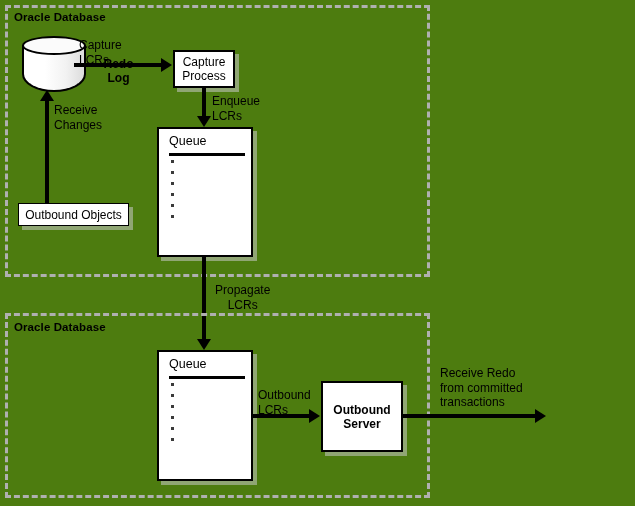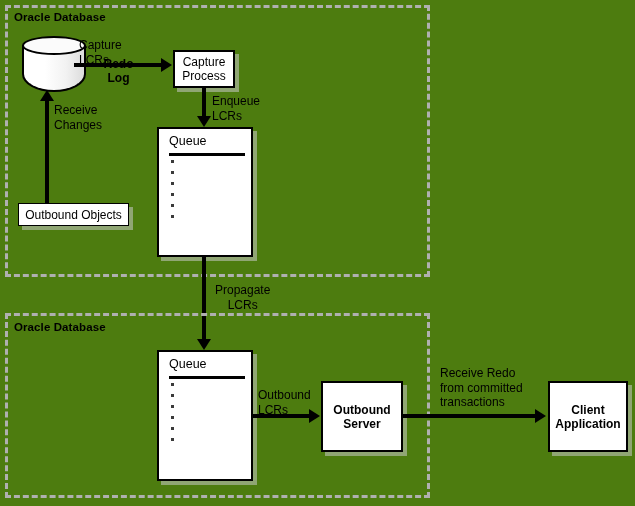--- a/index.html
+++ b/index.html
@@ -235,18 +235,14 @@
     <span class="box-label">Outbound
 Server</span>
   </div>
 
   <div class="arrow-line-h" style="left:403px; top:414px; width:133px;"></div>
   <div class="arrow-head-r" style="left:535px; top:409px;"></div>
   <div class="annot" style="left:440px; top:366px;">Receive Redo
 from committed
 transactions</div>
 
-  <div class="solid-box bold" style="left:548px; top:381px; width:80px; height:71px;">
-    <span class="box-label">Client
-Application</span>
-  </div>
 
 </div>
 
 </body></html>

